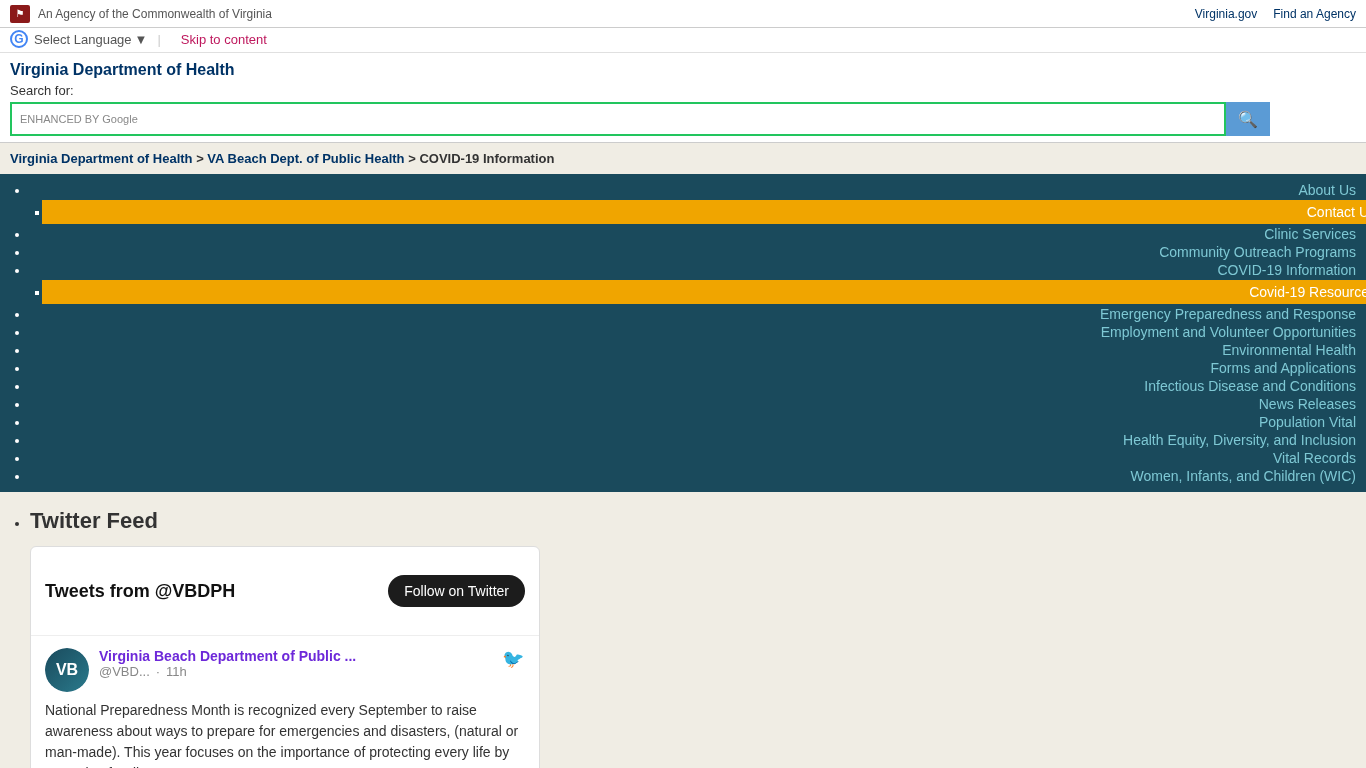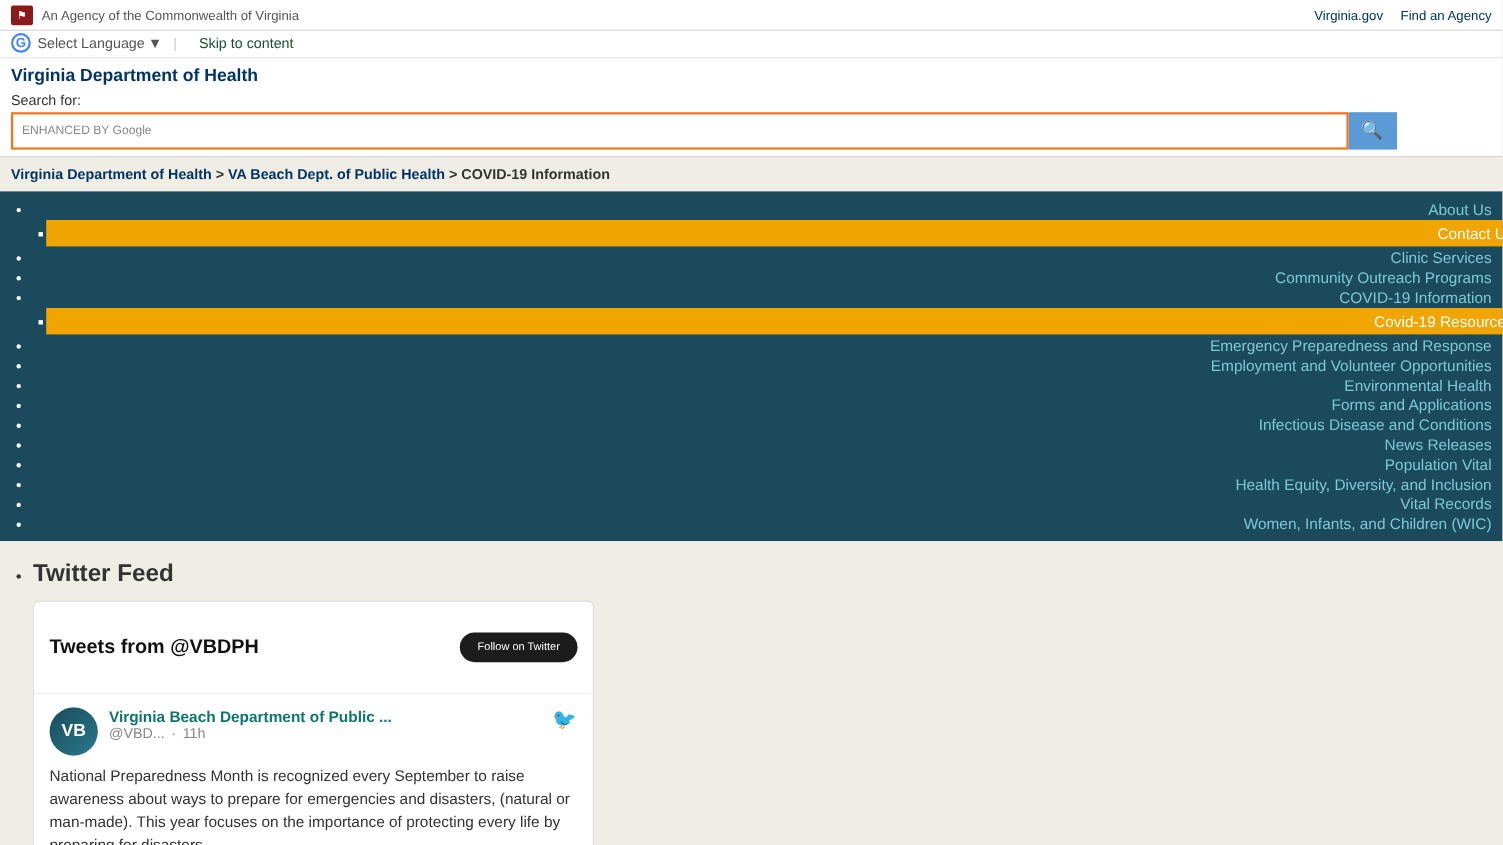--- a/index.html
+++ b/index.html
@@ -44,21 +44,21 @@
       background: #fff;
       border-radius: 50%;
       display: flex; align-items: center; justify-content: center;
       font-size: 12px; font-weight: bold; color: #4285F4;
       border: 2px solid #4285F4;
     }
     #language-select-btn {
       background: none; border: none; cursor: pointer; font-size: 13px; color: #555;
       display: flex; align-items: center; gap: 3px;
     }
-    #skip-link { font-size: 13px; color: #14532d; text-decoration: none; margin-left: 10px; }
+    #skip-link { font-size: 13px; color: #be185d; text-decoration: none; margin-left: 10px; }
 
     
     #header {
       background: #fff;
       padding: 8px 10px 6px 10px;
       display: flex;
       flex-direction: column;
       gap: 4px;
       border-bottom: 1px solid #ccc;
     }
@@ -69,21 +69,21 @@
     #search-label { font-size: 13px; color: #333; }
     #search-row {
       display: flex;
       align-items: center;
       gap: 0;
       width: 100%;
       max-width: 1260px;
     }
     #search-input-wrapper {
       flex: 1;
-      border: 2px solid #f97316;
+      border: 2px solid #22c55e;
       display: flex;
       align-items: center;
       background: #fff;
       padding: 4px 8px;
       height: 34px;
     }
     #search-input-wrapper .enhanced-by {
       font-size: 11px; color: #888; margin-right: 6px; white-space: nowrap;
     }
     #search-input-wrapper input {
@@ -164,21 +164,21 @@
       justify-content: space-between;
       gap: 12px;
     }
     #twitter-title { font-size: 18px; font-weight: bold; color: #111; }
     #follow-btn {
       background: #1c1c1c;
       color: #fff;
       border: none;
       border-radius: 20px;
       padding: 8px 16px;
-      font-size: 10px;
+      font-size: 14px;
       cursor: pointer;
     }
     #twitter-divider { border: none; border-top: 1px solid #eee; margin: 0; }
     #tweet-item {
       padding: 12px 14px;
     }
     #tweet-user-row {
       display: flex;
       align-items: flex-start;
       gap: 10px;
@@ -186,21 +186,21 @@
     #tweet-avatar {
       width: 44px; height: 44px;
       border-radius: 50%;
       background: #b0c4d0;
       display: flex; align-items: center; justify-content: flex-end;
       flex-shrink: 0;
       font-size: 20px; color: #fff;
       overflow: hidden;
     }
     #tweet-user-info { flex: 1; }
-    #tweet-user-name { font-weight: bold; font-size: 14px; color: #0f766e; }
+    #tweet-user-name { font-weight: bold; font-size: 14px; color: #6d28d9; }
     #tweet-meta { font-size: 13px; color: #888; display: flex; align-items: center; gap: 6px; }
     #tweet-handle { color: #888; }
     #tweet-dot { color: #888; }
     #tweet-time { color: #888; }
     #tweet-bird {
       color: #1da1f2; font-size: 18px;
     }
     #tweet-body { font-size: 14px; color: #333; line-height: 1.5; margin-top: 8px; }
   </style>
 </head>

